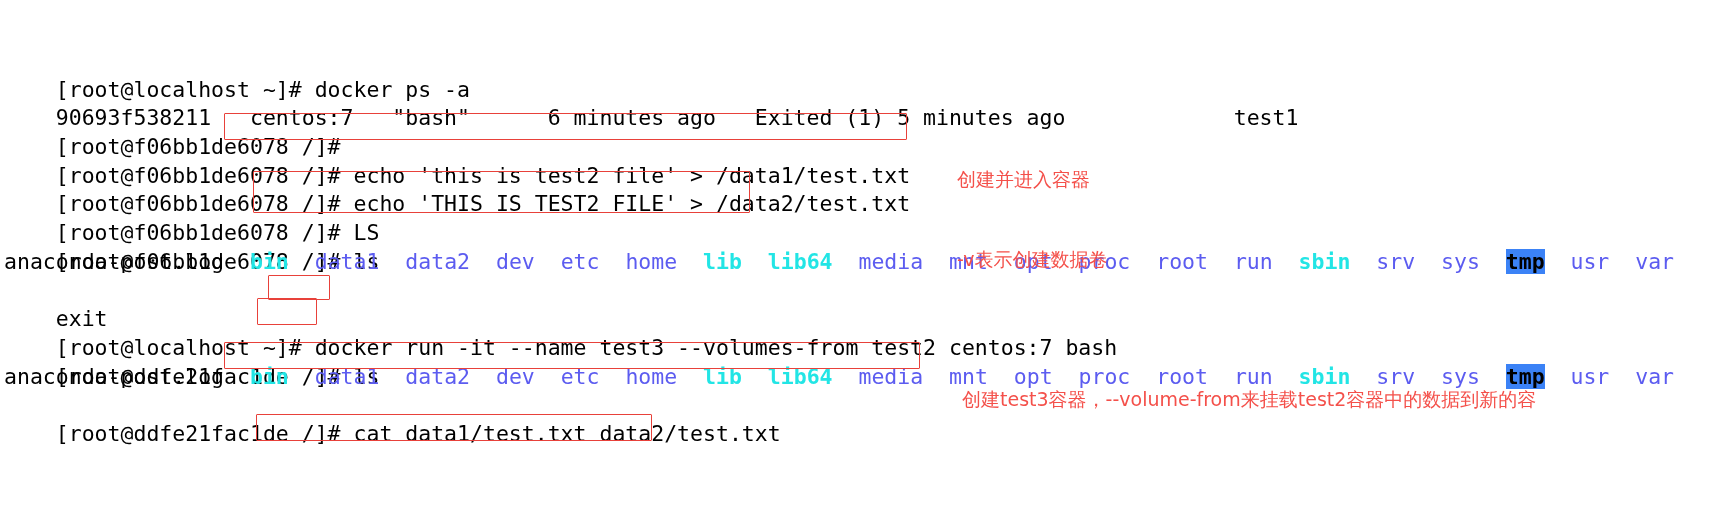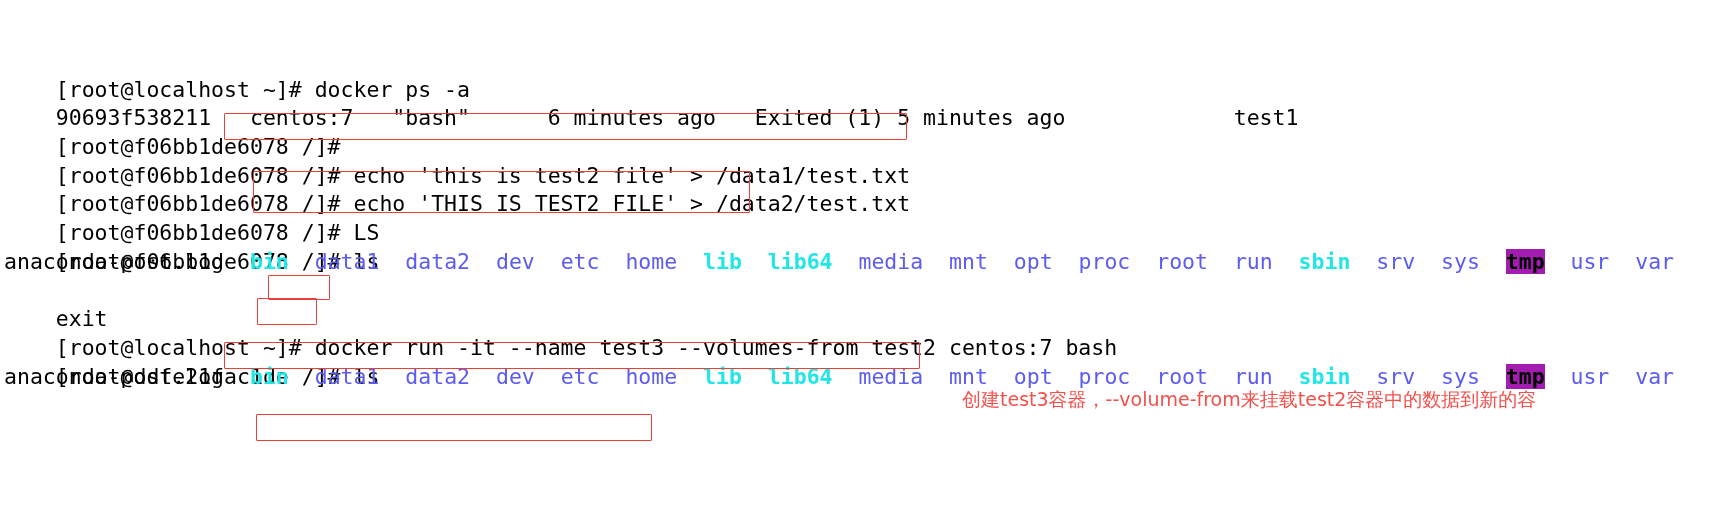--- a/index.html
+++ b/index.html
@@ -32,21 +32,21 @@
     color: #000000;
     white-space: pre;
     letter-spacing: 0px;
   }
 
   .seg { white-space: pre; }
 
   
   .c-link   { color: #22e5e5; font-weight: bold; }   
   .c-dir    { color: #5c5cf0; font-weight: normal; }   
-  .c-sticky { color: #000000; background: #a21caf; font-weight: bold; } 
+  .c-sticky { color: #000000; background: #3b82f6; font-weight: bold; } 
   .c-plain  { color: #000000; }
 
   
   .box {
     position: absolute;
     border: 1.5px solid #e8413a;
     box-sizing: border-box;
     pointer-events: none;
     border-radius: 1px;
   }
@@ -107,30 +107,37 @@
   <div class="line">
     <span class="seg">[root@localhost ~]# </span><span class="seg">docker run -it --name test3 --volumes-from test2 centos:7 bash</span>
   </div>
 
   <div class="line">
     <span class="seg">[root@ddfe21fac1de /]# </span><span class="seg">ls</span>
   </div>
 
   <div class="line" id="ls-row-2"><span class="seg c-plain">anaconda-post.log</span><span class="seg c-plain">  </span><span class="seg c-link">bin</span><span class="seg c-plain">  </span><span class="seg c-dir">data1</span><span class="seg c-plain">  </span><span class="seg c-dir">data2</span><span class="seg c-plain">  </span><span class="seg c-dir">dev</span><span class="seg c-plain">  </span><span class="seg c-dir">etc</span><span class="seg c-plain">  </span><span class="seg c-dir">home</span><span class="seg c-plain">  </span><span class="seg c-link">lib</span><span class="seg c-plain">  </span><span class="seg c-link">lib64</span><span class="seg c-plain">  </span><span class="seg c-dir">media</span><span class="seg c-plain">  </span><span class="seg c-dir">mnt</span><span class="seg c-plain">  </span><span class="seg c-dir">opt</span><span class="seg c-plain">  </span><span class="seg c-dir">proc</span><span class="seg c-plain">  </span><span class="seg c-dir">root</span><span class="seg c-plain">  </span><span class="seg c-dir">run</span><span class="seg c-plain">  </span><span class="seg c-link">sbin</span><span class="seg c-plain">  </span><span class="seg c-dir">srv</span><span class="seg c-plain">  </span><span class="seg c-dir">sys</span><span class="seg c-plain">  </span><span class="seg c-sticky">tmp</span><span class="seg c-plain">  </span><span class="seg c-dir">usr</span><span class="seg c-plain">  </span><span class="seg c-dir">var</span></div>
 
+  <div class="line">
+    <span class="seg">[root@ddfe21fac1de /]# </span><span class="seg">cat data1/test.txt data2/test.txt</span>
+  </div>
 
   <div class="line">
     
   </div>
 
   <div class="box" style="left:224px; top:70px;  width:683px; height:27px;"></div>
   <div class="box" style="left:253px; top:128px; width:497px; height:42px;"></div>
   <div class="box" style="left:268px; top:232px; width:62px;  height:25px;"></div>
   <div class="box" style="left:257px; top:255px; width:60px;  height:27px;"></div>
   <div class="box" style="left:224px; top:299px; width:696px; height:27px;"></div>
   <div class="box" style="left:256px; top:371px; width:396px; height:27px;"></div>
 
+  <div class="note" style="left:957px; top:76px;">
+    <div>创建并进入容器</div>
+    <div style="margin-top:8px;">-v表示创建数据卷</div>
+  </div>
 
   <div class="note" style="left:962px; top:296px;">
     <div>创建test3容器，--volume-from来挂载test2容器中的数据到新的容</div>
   </div>
 
 </div>
 
 </body></html>

